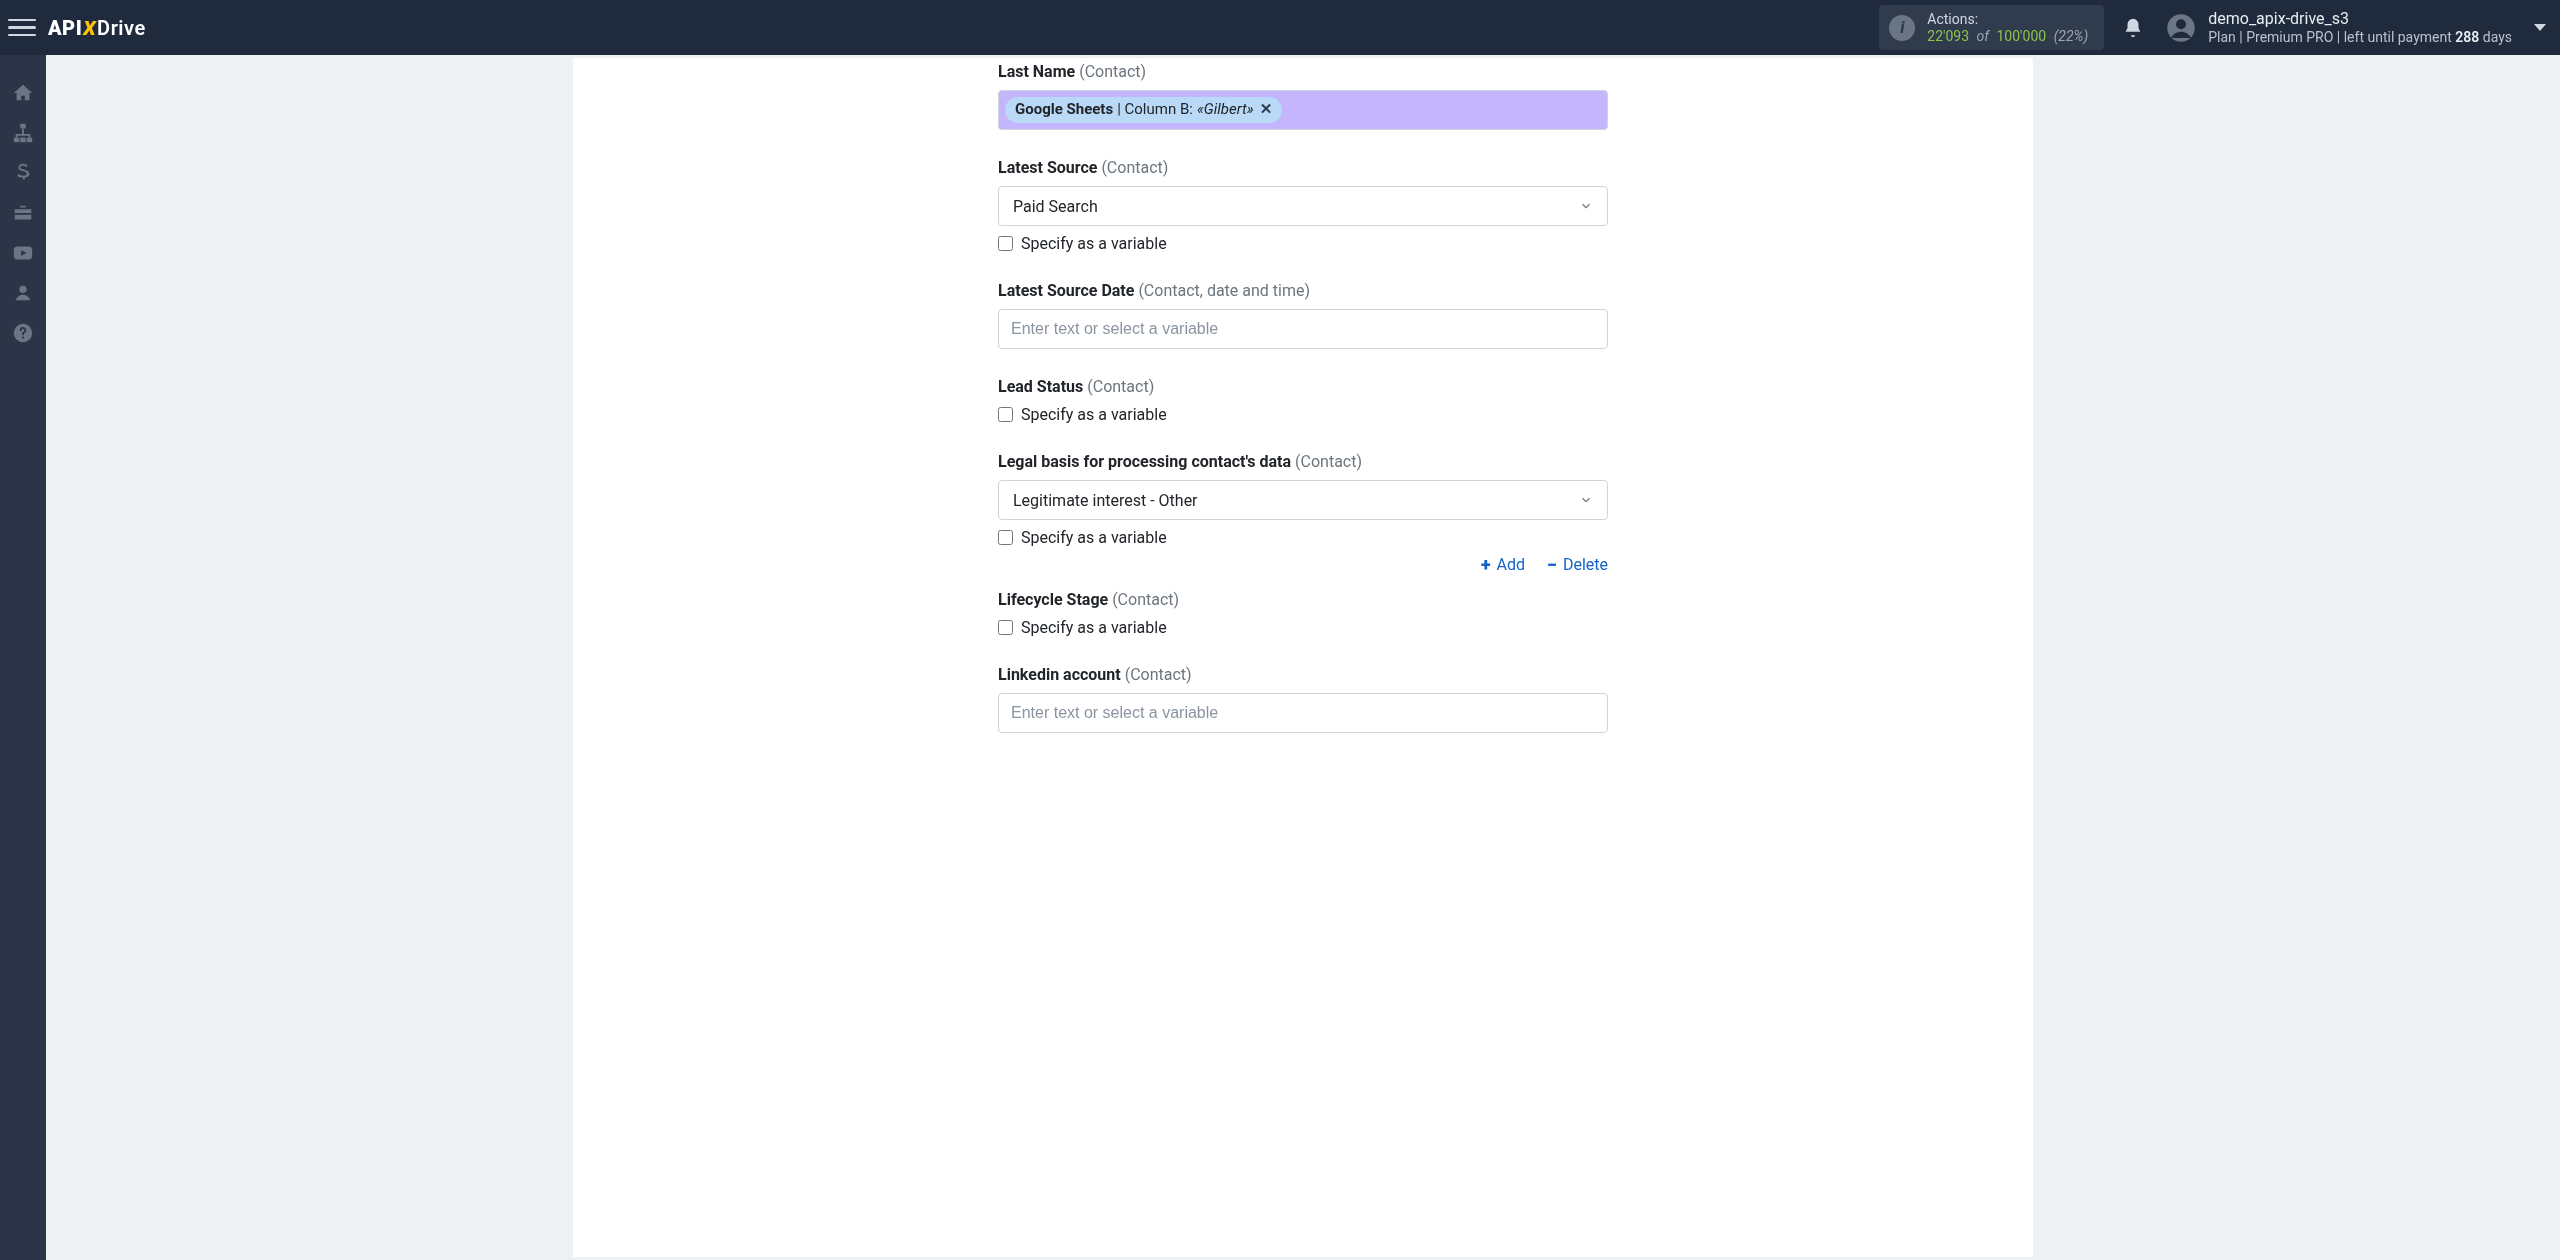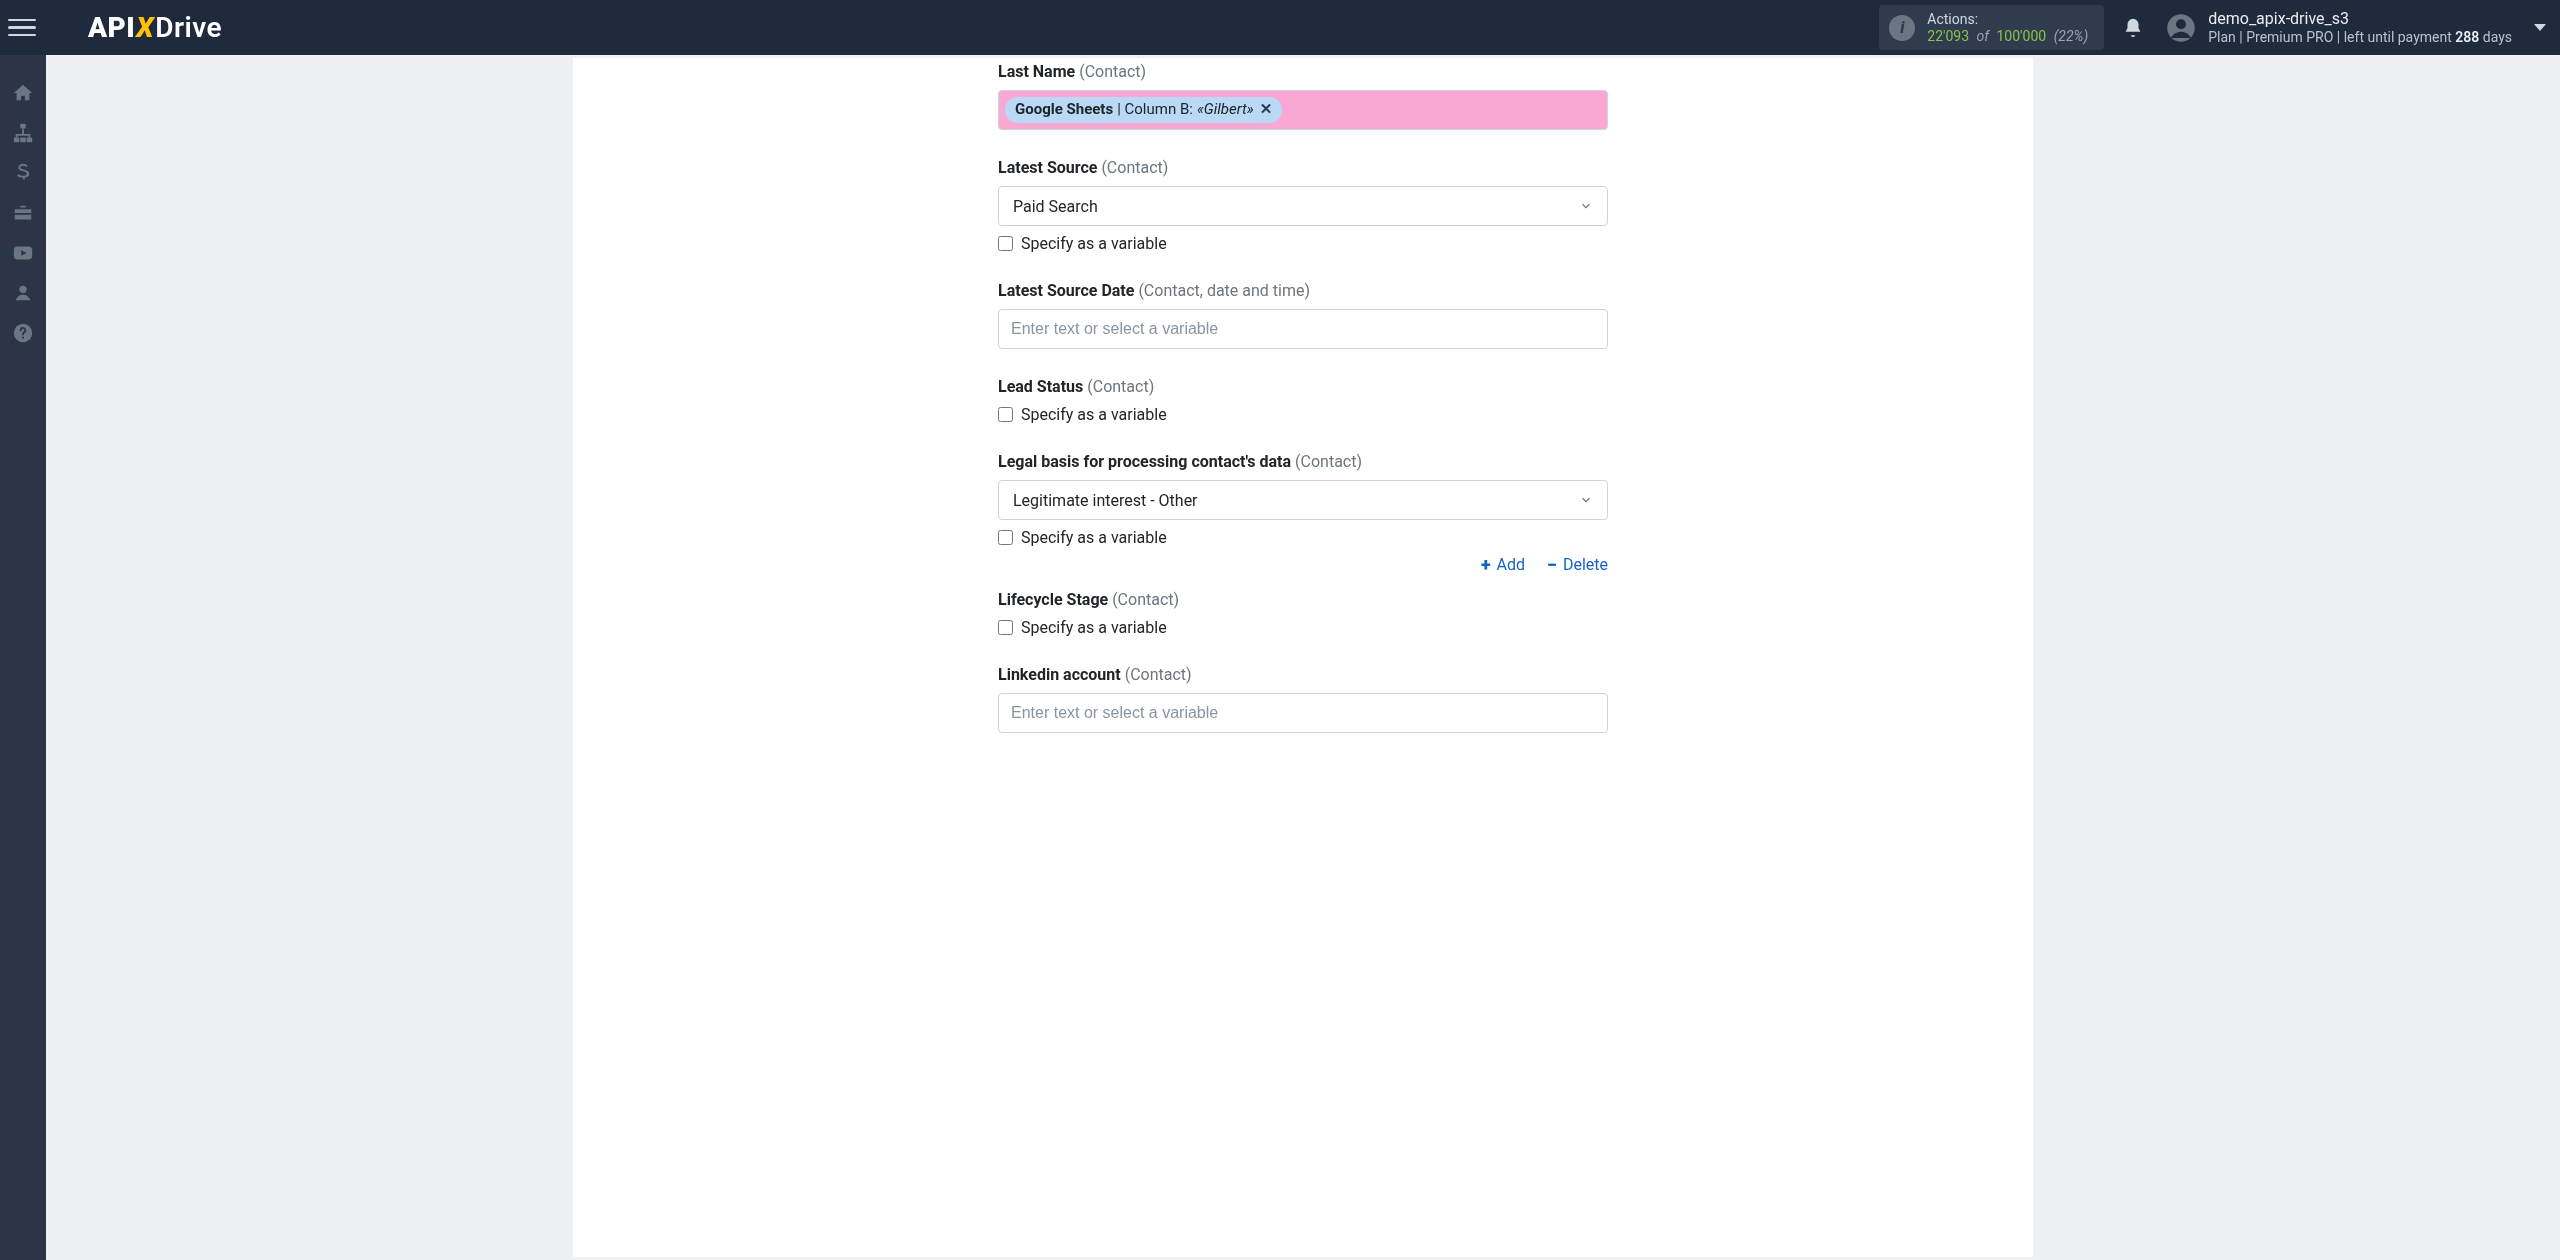--- a/index.html
+++ b/index.html
@@ -28,23 +28,22 @@
     width: 28px; height: 28px;
     display: flex; flex-direction: column; justify-content: center; gap: 5px;
     margin-right: 12px;
     cursor: pointer;
   }
   .hamburger span {
     display: block; height: 2.5px; background: #cfd7e2; border-radius: 2px;
   }
   .logo {
     display: flex; align-items: flex-start;
-    font-weight: 800; font-size: 28px; letter-spacing: .5px;
+    font-weight: 800; font-size: 20px; letter-spacing: .5px;
     user-select: none;
-    margin-left: 40px;
   }
   .logo .api  { color: #fff; font-weight: 900; }
   .logo .x    { color: #ffc107; font-weight: 900; font-style: italic; margin: 0 1px; }
   .logo .drive{ color: #fff; font-weight: 600; }
 
   .topbar-spacer { flex: 1 1 auto; }
 
   .actions-box {
     display: flex; align-items: center;
     background: #303b4d;
@@ -130,21 +129,21 @@
   .field-label { font-size: 16px; color:#212529; margin-bottom: 9px; }
   .field-label .main { font-weight:700; }
   .field-label .hint { color:#6c757d; font-weight:400; }
 
   .tag-input {
     min-height: 40px;
     border: 1px solid #ced4da;
     border-radius: 4px;
     padding: 4px 6px;
     display:flex; flex-wrap:wrap; align-items:center; gap:4px;
-    background:#f9a8d4;
+    background:#c4b5fd;
   }
   .tag {
     background:#b9d9f7;
     color:#212529;
     border-radius: 14px;
     padding: 3px 10px;
     font-size: 15px;
     display:inline-flex; align-items:center; gap:4px;
     line-height:1.3;
   }

